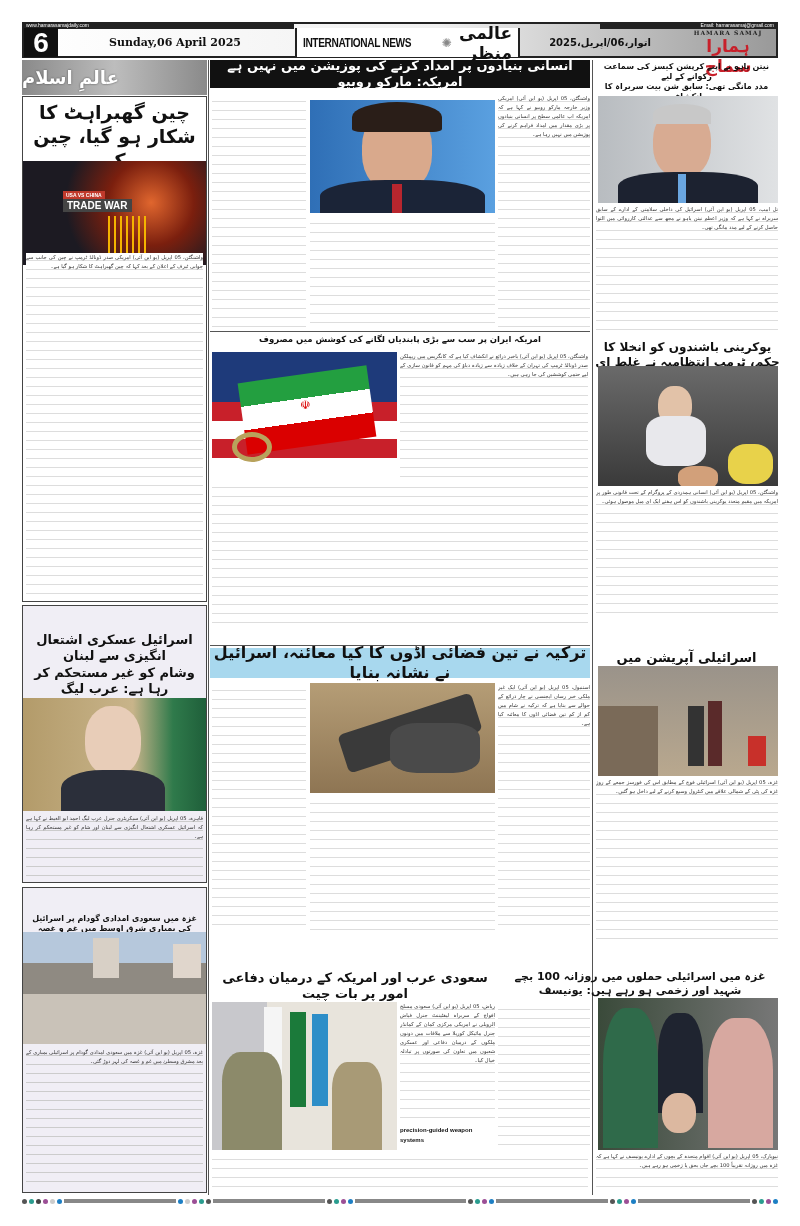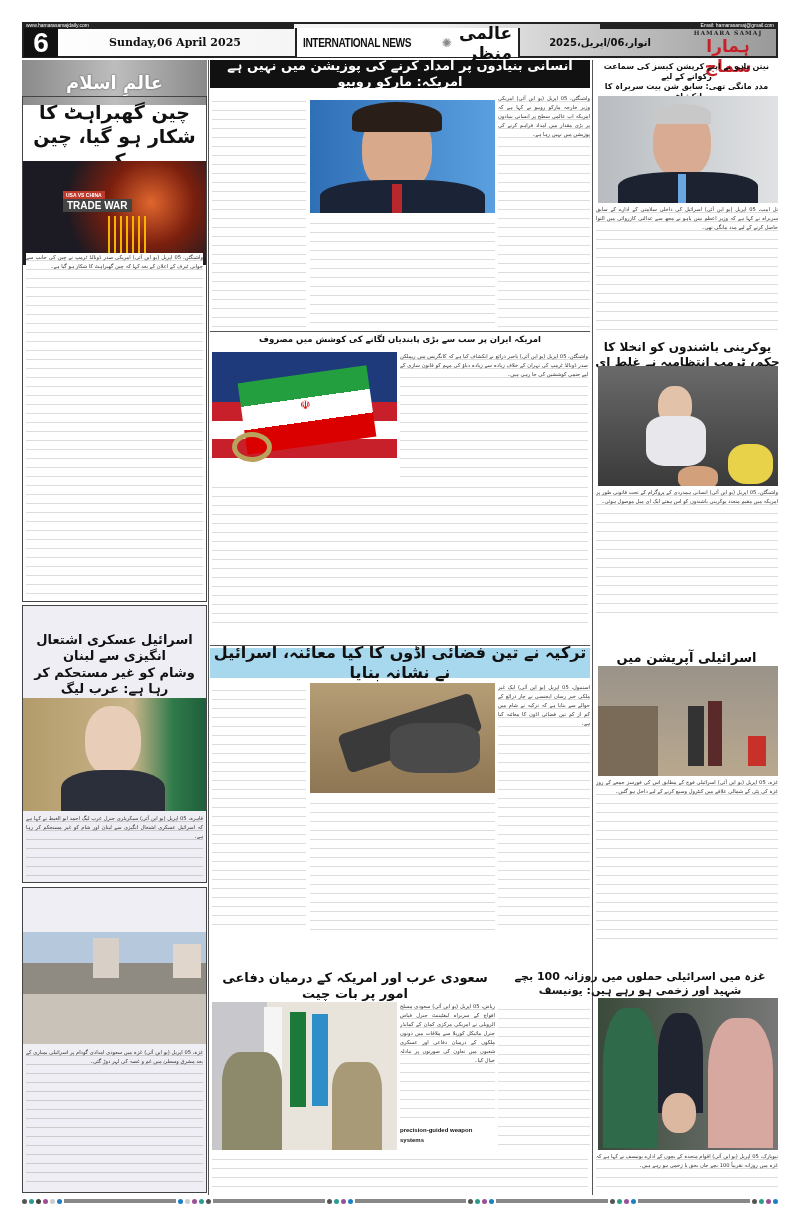--- a/index.html
+++ b/index.html
@@ -20,21 +20,21 @@
 .logo-en{font:bold 6px "DejaVu Serif",serif;color:#222;letter-spacing:1px}
 .logo-ur{font:bold 17px "DejaVu Sans",sans-serif;color:#c8202a;line-height:20px;direction:rtl}
 .rule{height:2px;background:#333}
 
 .col-text{font-size:5.2px;line-height:9px;direction:rtl;text-align:justify;color:#333;overflow:hidden}
 .hl{direction:rtl;text-align:center;font-weight:bold;color:#111;line-height:1.25}
 .photo{overflow:hidden;position:absolute}
 .vline{width:1px;background:#555}
 .hline{height:1px;background:#555}
 
-.banner{left:22px;top:60px;width:185px;height:45px;background:linear-gradient(90deg,#8a8a8a,#bdbdbd,#8a8a8a);display:flex;align-items:center;justify-content:center}
+.banner{left:22px;top:60px;width:185px;height:35px;background:linear-gradient(90deg,#8a8a8a,#bdbdbd,#8a8a8a);display:flex;align-items:center;justify-content:flex-start}
 .banner span{color:#fff;font:bold 18px "DejaVu Sans",sans-serif;direction:rtl;text-shadow:0 0 2px #444}
 .boxed{border:1px solid #444}
 
 .foot{left:22px;top:1198px;width:756px;height:6px;display:flex;align-items:center;gap:2px}
 .dot{width:5px;height:5px;border-radius:50%}
 .bar{height:4px;background:#888;flex:1}
 </style>
 </head>
 <body>
 
@@ -81,20 +81,21 @@
     <div>وشام کو غیر مستحکم کر رہا ہے: عرب لیگ</div>
   </div>
   <div class="photo" style="left:0;top:92px;width:183px;height:113px;background:linear-gradient(90deg,#b39b6a 0%,#c8b48a 60%,#2f7a4b 82%,#1f5f3a 100%)">
     <div style="position:absolute;left:62px;top:8px;width:56px;height:70px;border-radius:45%;background:#e8cdb8"></div>
     <div style="position:absolute;left:38px;top:72px;width:104px;height:45px;border-radius:40% 40% 0 0;background:#2b2f3a"></div>
   </div>
   <div class="abs col-text" style="left:3px;top:208px;width:177px;height:66px;background:repeating-linear-gradient(#f0eef5 0 7px,#ccc 7px 8px,#f0eef5 8px 9px)">قاہرہ، 05 اپریل (یو این آئی) سیکریٹری جنرل عرب لیگ احمد ابو الغیط نے کہا ہے کہ اسرائیل عسکری اشتعال انگیزی سے لبنان اور شام کو غیر مستحکم کر رہا ہے۔</div>
 </div>
 
 <div class="abs boxed" style="left:22px;top:887px;width:185px;height:306px;background:#f0eef5">
+  <div class="hl" style="font-size:8px;padding:26px 2px 0">غزہ میں سعودی امدادی گودام پر اسرائیل کی بمباری شرق اوسط میں غم و غصہ</div>
   <div class="photo" style="left:0;top:44px;width:183px;height:112px;background:linear-gradient(#b6c8dc 0 28%,#8f8a82 28% 55%,#c9c2b8 55%)">
     <div style="position:absolute;left:70px;top:6px;width:26px;height:40px;background:#d8d0c6"></div>
     <div style="position:absolute;left:150px;top:12px;width:28px;height:34px;background:#e0d6cc"></div>
   </div>
   <div class="abs col-text" style="left:3px;top:160px;width:177px;height:140px;background:repeating-linear-gradient(#f0eef5 0 7px,#ccc 7px 8px,#f0eef5 8px 9px)">غزہ، 05 اپریل (یو این آئی) غزہ میں سعودی امدادی گودام پر اسرائیلی بمباری کے بعد مشرق وسطیٰ میں غم و غصہ کی لہر دوڑ گئی۔</div>
 </div>
 
 <div class="abs" style="left:210px;top:60px;width:380px;height:28px;background:#111;display:flex;align-items:center;justify-content:center">
   <span class="hl" style="color:#fff;font-size:13px">انسانی بنیادوں پر امداد کرنے کی پوزیشن میں نہیں ہے امریکہ: مارکو روبیو</span>
 </div>

